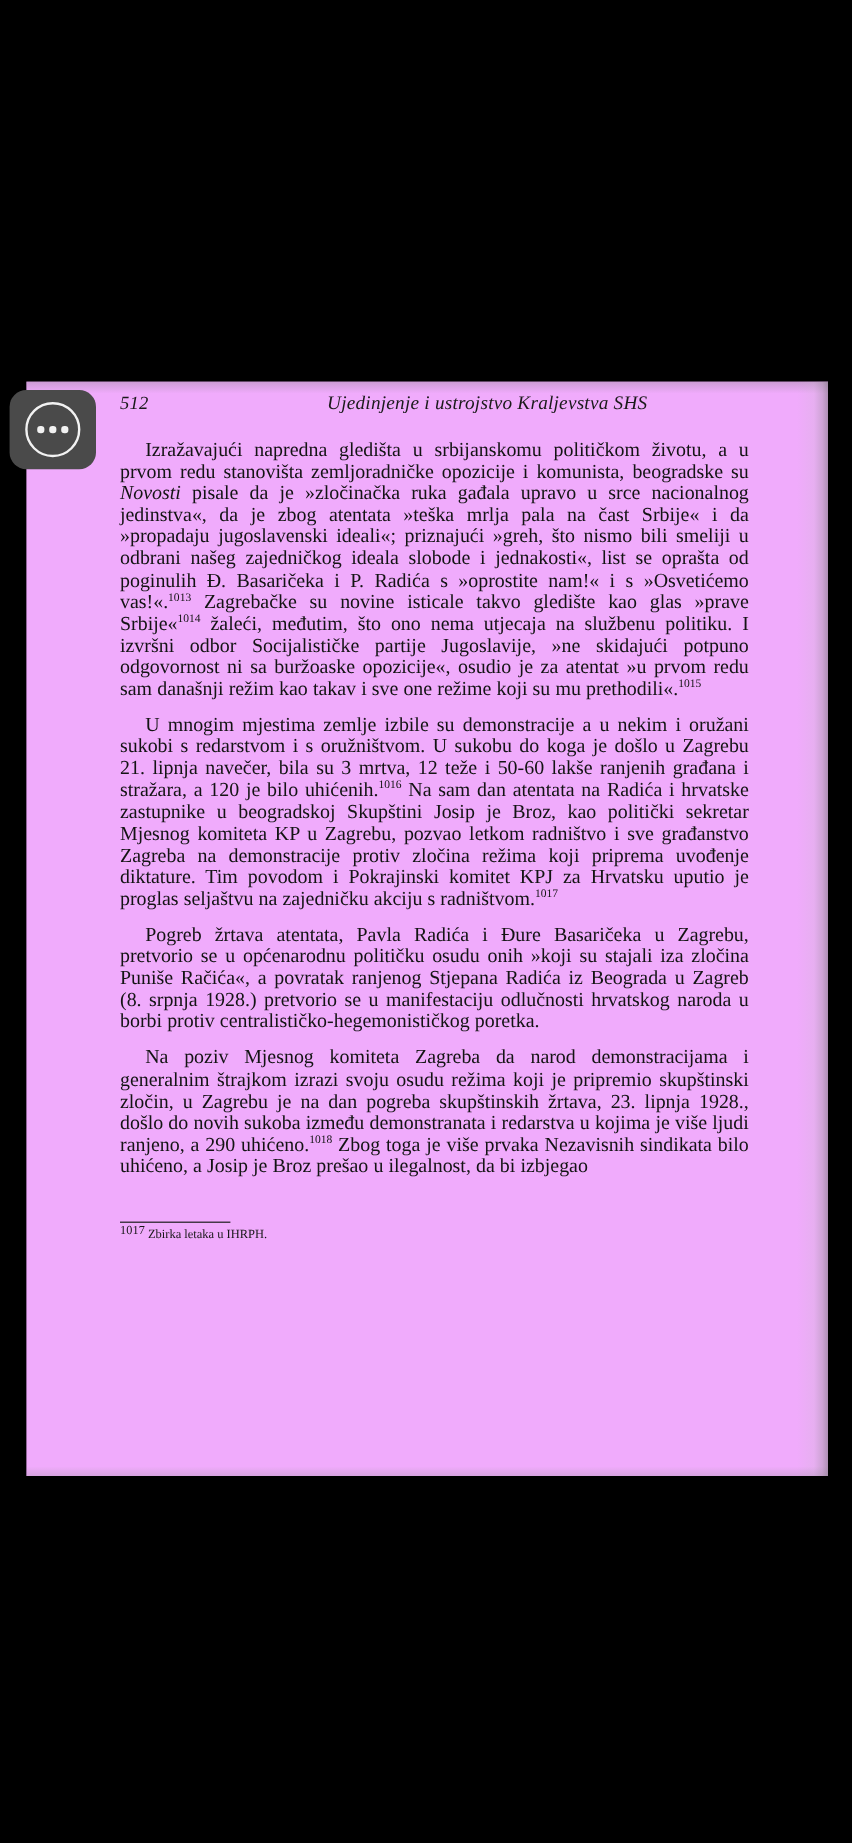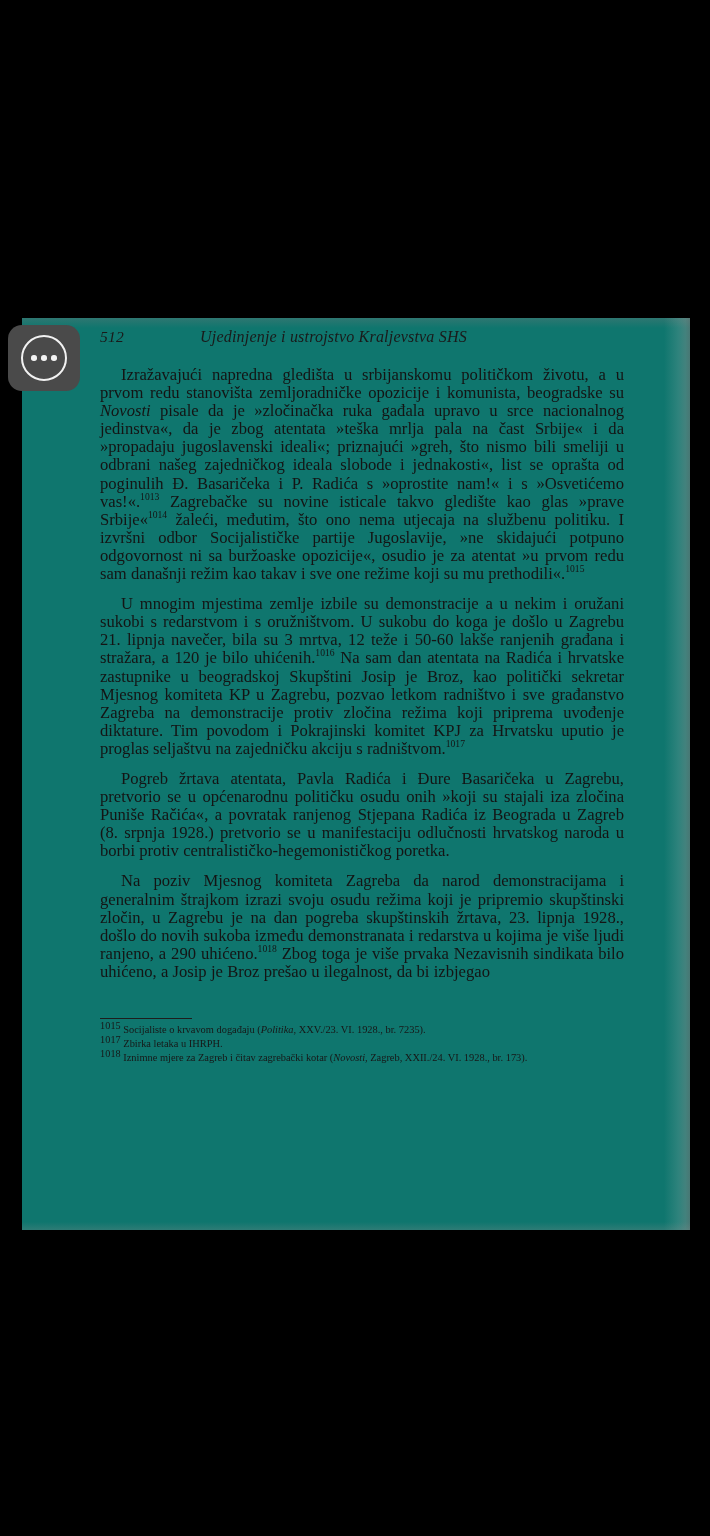--- a/index.html
+++ b/index.html
@@ -13,21 +13,21 @@
     position:relative;
     width:710px; height:1536px;
     background:#000;
   }
 
   
   #page {
     position:absolute;
     left:22px; top:318px;
     width:668px; height:912px;
-    background:#0f766e;
+    background:#f0abfc;
     overflow:hidden;
   }
   
   #page-gutter {
     position:absolute; right:0; top:0;
     width:26px; height:100%;
     background:linear-gradient(to right,
         rgba(255,255,255,0) 0%,
         rgba(190,190,190,0.18) 55%,
         rgba(150,150,150,0.38) 82%,
@@ -54,20 +54,21 @@
   }
   .runhead .folio {
     position:absolute; left:0; top:0;
     font-style:italic;
     font-size:15.5px;
     letter-spacing:0.2px;
   }
   .runhead .title {
     position:absolute; left:100px; top:0;
     width:412px;
+    text-align:center;
     font-style:italic;
     font-size:16px;
     letter-spacing:0.2px;
     white-space:nowrap;
   }
 
   
   #body-col {
     position:absolute;
     left:78px; top:48px;
@@ -168,27 +169,21 @@
     <div id="body-col">
       <p class="para">Izražavajući napredna gledišta u srbijanskomu političkom životu, a u prvom redu stanovišta zemljoradničke opozicije i komunista, beogradske su <i>Novosti</i> pisale da je »zločinačka ruka gađala upravo u srce nacionalnog jedinstva«, da je zbog atentata »teška mrlja pala na čast Srbije« i da »propadaju jugoslavenski ideali«; priznajući »greh, što nismo bili smeliji u odbrani našeg zajedničkog ideala slobode i jednakosti«, list se oprašta od poginulih Đ. Basaričeka i P. Radića s »oprostite nam!« i s »Osvetićemo vas!«.<sup>1013</sup> Zagrebačke su novine isticale takvo gledište kao glas »prave Srbije«<sup>1014</sup> žaleći, međutim, što ono nema utjecaja na službenu politiku. I izvršni odbor Socijalističke partije Jugoslavije, »ne skidajući potpuno odgovornost ni sa buržoaske opozicije«, osudio je za atentat »u prvom redu sam današnji režim kao takav i sve one režime koji su mu prethodili«.<sup>1015</sup></p>
       <p class="para">U mnogim mjestima zemlje izbile su demonstracije a u nekim i oružani sukobi s redarstvom i s oružništvom. U sukobu do koga je došlo u Zagrebu 21. lipnja navečer, bila su 3 mrtva, 12 teže i 50-60 lakše ranjenih građana i stražara, a 120 je bilo uhićenih.<sup>1016</sup> Na sam dan atentata na Radića i hrvatske zastupnike u beogradskoj Skupštini Josip je Broz, kao politički sekretar Mjesnog komiteta KP u Zagrebu, pozvao letkom radništvo i sve građanstvo Zagreba na demonstracije protiv zločina režima koji priprema uvođenje diktature. Tim povodom i Pokrajinski komitet KPJ za Hrvatsku uputio je proglas seljaštvu na zajedničku akciju s radništvom.<sup>1017</sup></p>
       <p class="para">Pogreb žrtava atentata, Pavla Radića i Đure Basaričeka u Zagrebu, pretvorio se u općenarodnu političku osudu onih »koji su stajali iza zločina Puniše Račića«, a povratak ranjenog Stjepana Radića iz Beograda u Zagreb (8. srpnja 1928.) pretvorio se u manifestaciju odlučnosti hrvatskog naroda u borbi protiv centralističko-hegemonističkog poretka.</p>
       <p class="para">Na poziv Mjesnog komiteta Zagreba da narod demonstracijama i generalnim štrajkom izrazi svoju osudu režima koji je pripremio skupštinski zločin, u Zagrebu je na dan pogreba skupštinskih žrtava, 23. lipnja 1928., došlo do novih sukoba između demonstranata i redarstva u kojima je više ljudi ranjeno, a 290 uhićeno.<sup>1018</sup> Zbog toga je više prvaka Nezavisnih sindikata bilo uhićeno, a Josip je Broz prešao u ilegalnost, da bi izbjegao</p>
     </div>
 
     <div id="footnotes">
       <div id="fn-rule"></div>
       <p class="fn">
-        <span class="fnum">1015</span><span>Socijaliste o krvavom događaju (<i>Politika</i>, XXV./23. VI. 1928., br. 7235).</span>
-      </p>
-      <p class="fn">
         <span class="fnum">1017</span><span>Zbirka letaka u IHRPH.</span>
-      </p>
-      <p class="fn">
-        <span class="fnum">1018</span><span>Iznimne mjere za Zagreb i čitav zagrebački kotar (<i>Novosti</i>, Zagreb, XXII./24. VI. 1928., br. 173).</span>
       </p>
     </div>
 
   </div>
 
   <div id="overlay-btn">
     <div id="overlay-circle">
       <span class="dot"></span>
       <span class="dot"></span>
       <span class="dot"></span>

